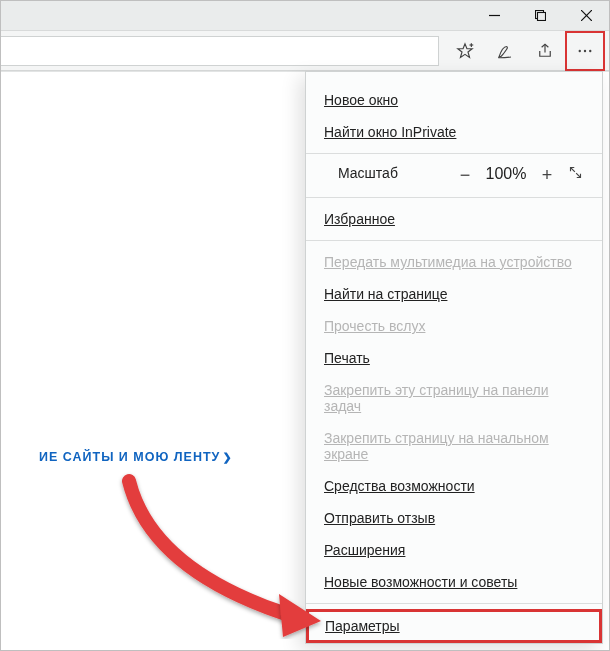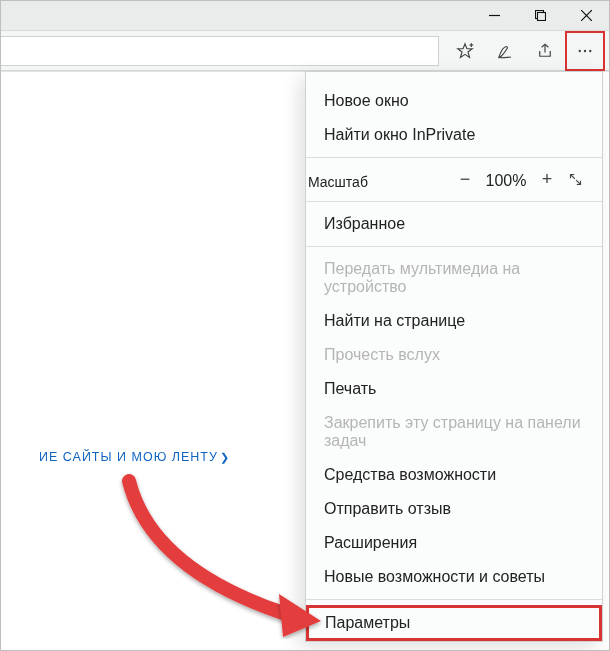--- a/index.html
+++ b/index.html
@@ -62,49 +62,50 @@
     left:0; right:0; top:70px; bottom:0;
     background:#fff;
     border-top:1px solid #e2e4e4;
   }
   .feed-link {
     position:absolute;
     left:10px; top:378px;
     color:#1064c0;
     font-size:12.5px;
     letter-spacing:1px;
-    font-weight:400;
+    font-weight:700;
     display:flex; align-items:center; gap:2px;padding-left:28px;
   }
   .feed-link .chev { color:#1064c0; font-size:11px; }
   
   .menu {
     position:absolute;
     right:6px; top:70px;
     width:298px;
     background:#fbfcfc;
     border:1px solid #cfd2d2;
     box-shadow: -6px 6px 18px rgba(0,0,0,.12);
     padding:12px 0 0 0;
   }
   .mi {
     padding:8px 18px;
     color:#222;
-    font-size:16px;
+    font-size:14px;
     position:relative;
+    text-decoration:underline;
   }
   .mi.disabled { color:#b5b5b5; }
   .sep {
     height:1px;
     background:#dbdddd;
     margin:5px 0;
   }
   .zoom-row {
-    display:flex; align-items:flex-end;
-    padding:6px 14px 6px 2px;
+    display:flex; align-items:flex-start;
+    padding:6px 14px 6px 32px;
   }
   .zoom-label { flex:1; color:#222; }
   .zctrl {
     width:30px; text-align:center;
     color:#444; font-size:18px;
   }
   .zval { width:52px; text-align:center; color:#222; font-size:16px;}
   .zexp { width:26px; text-align:center; color:#444;}
   .mi-highlight {
     border:3px solid #d93434;
@@ -198,20 +199,21 @@
     </span>
   </div>
   <div class="sep"></div>
   <div class="mi">Избранное</div>
   <div class="sep"></div>
   <div class="mi disabled">Передать мультимедиа на устройство</div>
   <div class="mi">Найти на странице</div>
   <div class="mi disabled">Прочесть вслух</div>
   <div class="mi">Печать</div>
   <div class="mi disabled">Закрепить эту страницу на панели задач</div>
+  <div class="mi disabled">Закрепить страницу на начальном экране</div>
   <div class="mi">Средства возможности</div>
   <div class="mi">Отправить отзыв</div>
   <div class="mi">Расширения</div>
   <div class="mi">Новые возможности и советы</div>
   <div class="sep"></div>
   <div class="mi mi-highlight">Параметры</div>
 </div>
 
 <svg class="arrow-svg" viewBox="0 0 220 170">
   <defs>

